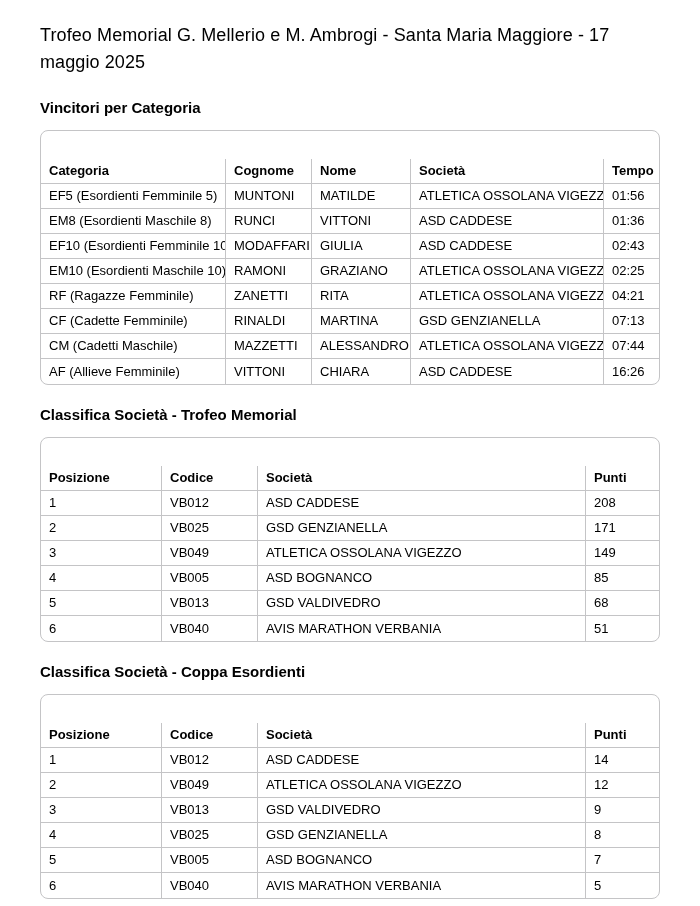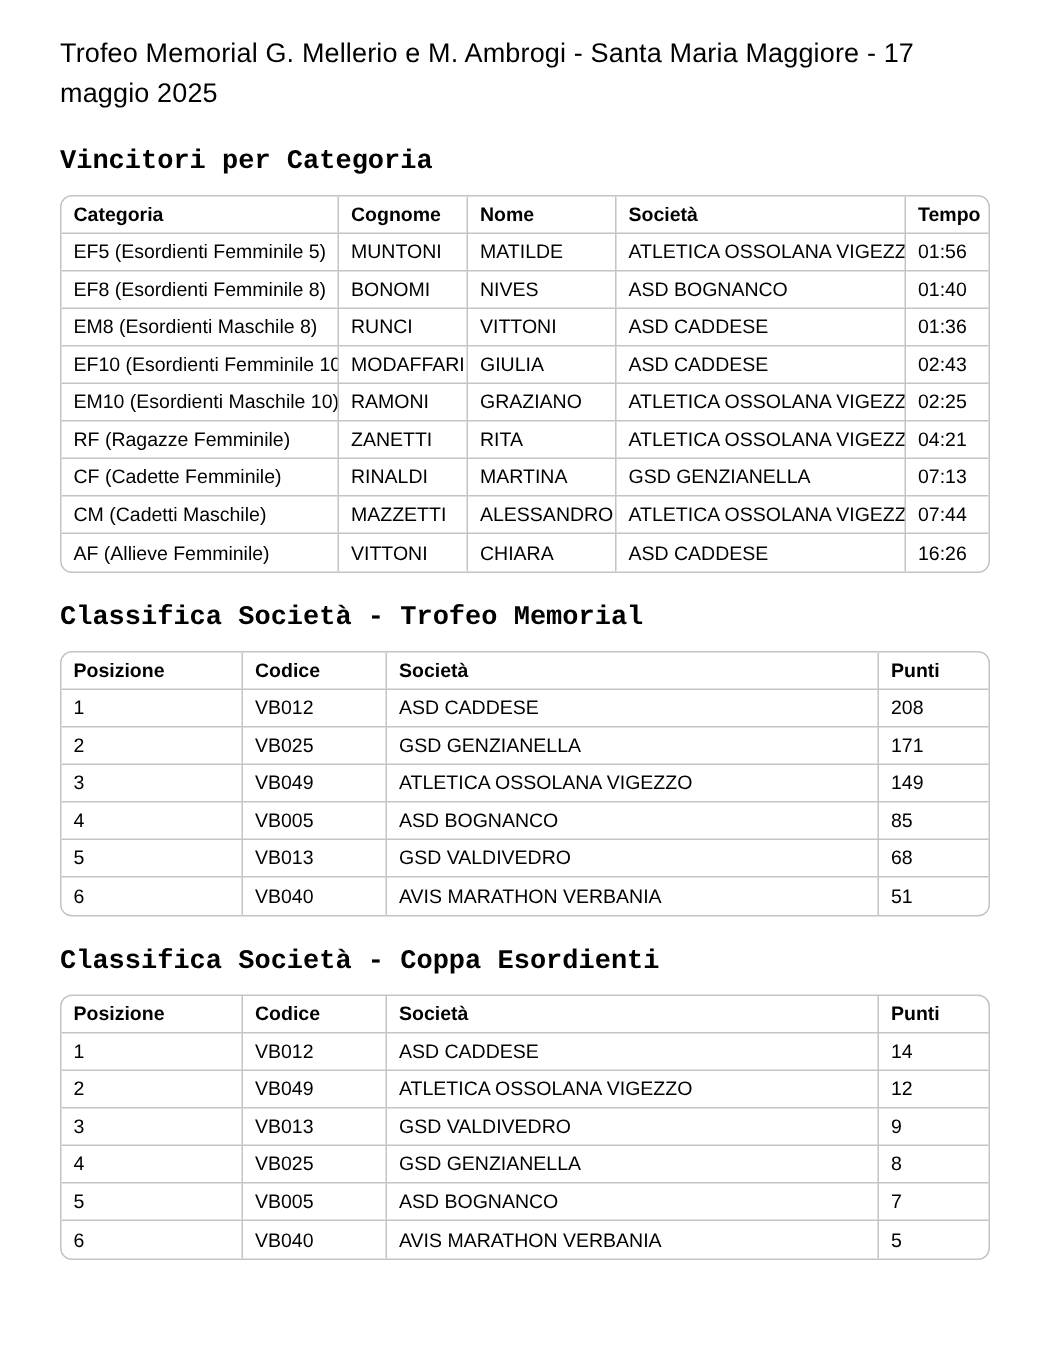--- a/index.html
+++ b/index.html
@@ -17,38 +17,38 @@
     background: #ffffff;
   }
   h1.page-title {
     font-size: 18px;
     line-height: 27px;
     font-weight: 400;
     margin: 0 0 23px 0;
     letter-spacing: 0.1px;
   }
   h2.section-heading {
-    font-size: 18px;
+    font-size: 15px;
     line-height: 18px;
     font-weight: 700;
     margin: 0 0 13px 0;
-    font-family: Liberation Mono, monospace;
   }
   .table-wrap {
     border: 1px solid #c4c4c6;
     border-radius: 8px;
     overflow: hidden;
     margin: 0 0 21px 0;
     background: #ffffff;
   }
   table.data-table {
     border-collapse: separate;
     border-spacing: 0;
     width: 100%;
     table-layout: fixed;
+    margin-top: 28px;
   }
   table.data-table th,
   table.data-table td {
     box-sizing: border-box;
     height: 25px;
     padding: 0 8px;
     vertical-align: middle;
     text-align: left;
     font-size: 13px;
     line-height: 16px;
@@ -99,27 +99,20 @@
           </thead>
           <tbody>
             <tr>
               <td>EF5 (Esordienti Femminile 5)</td>
               <td>MUNTONI</td>
               <td>MATILDE</td>
               <td>ATLETICA OSSOLANA VIGEZZO</td>
               <td>01:56</td>
             </tr>
             <tr>
-              <td>EF8 (Esordienti Femminile 8)</td>
-              <td>BONOMI</td>
-              <td>NIVES</td>
-              <td>ASD BOGNANCO</td>
-              <td>01:40</td>
-            </tr>
-            <tr>
               <td>EM8 (Esordienti Maschile 8)</td>
               <td>RUNCI</td>
               <td>VITTONI</td>
               <td>ASD CADDESE</td>
               <td>01:36</td>
             </tr>
             <tr>
               <td>EF10 (Esordienti Femminile 10)</td>
               <td>MODAFFARI</td>
               <td>GIULIA</td>

